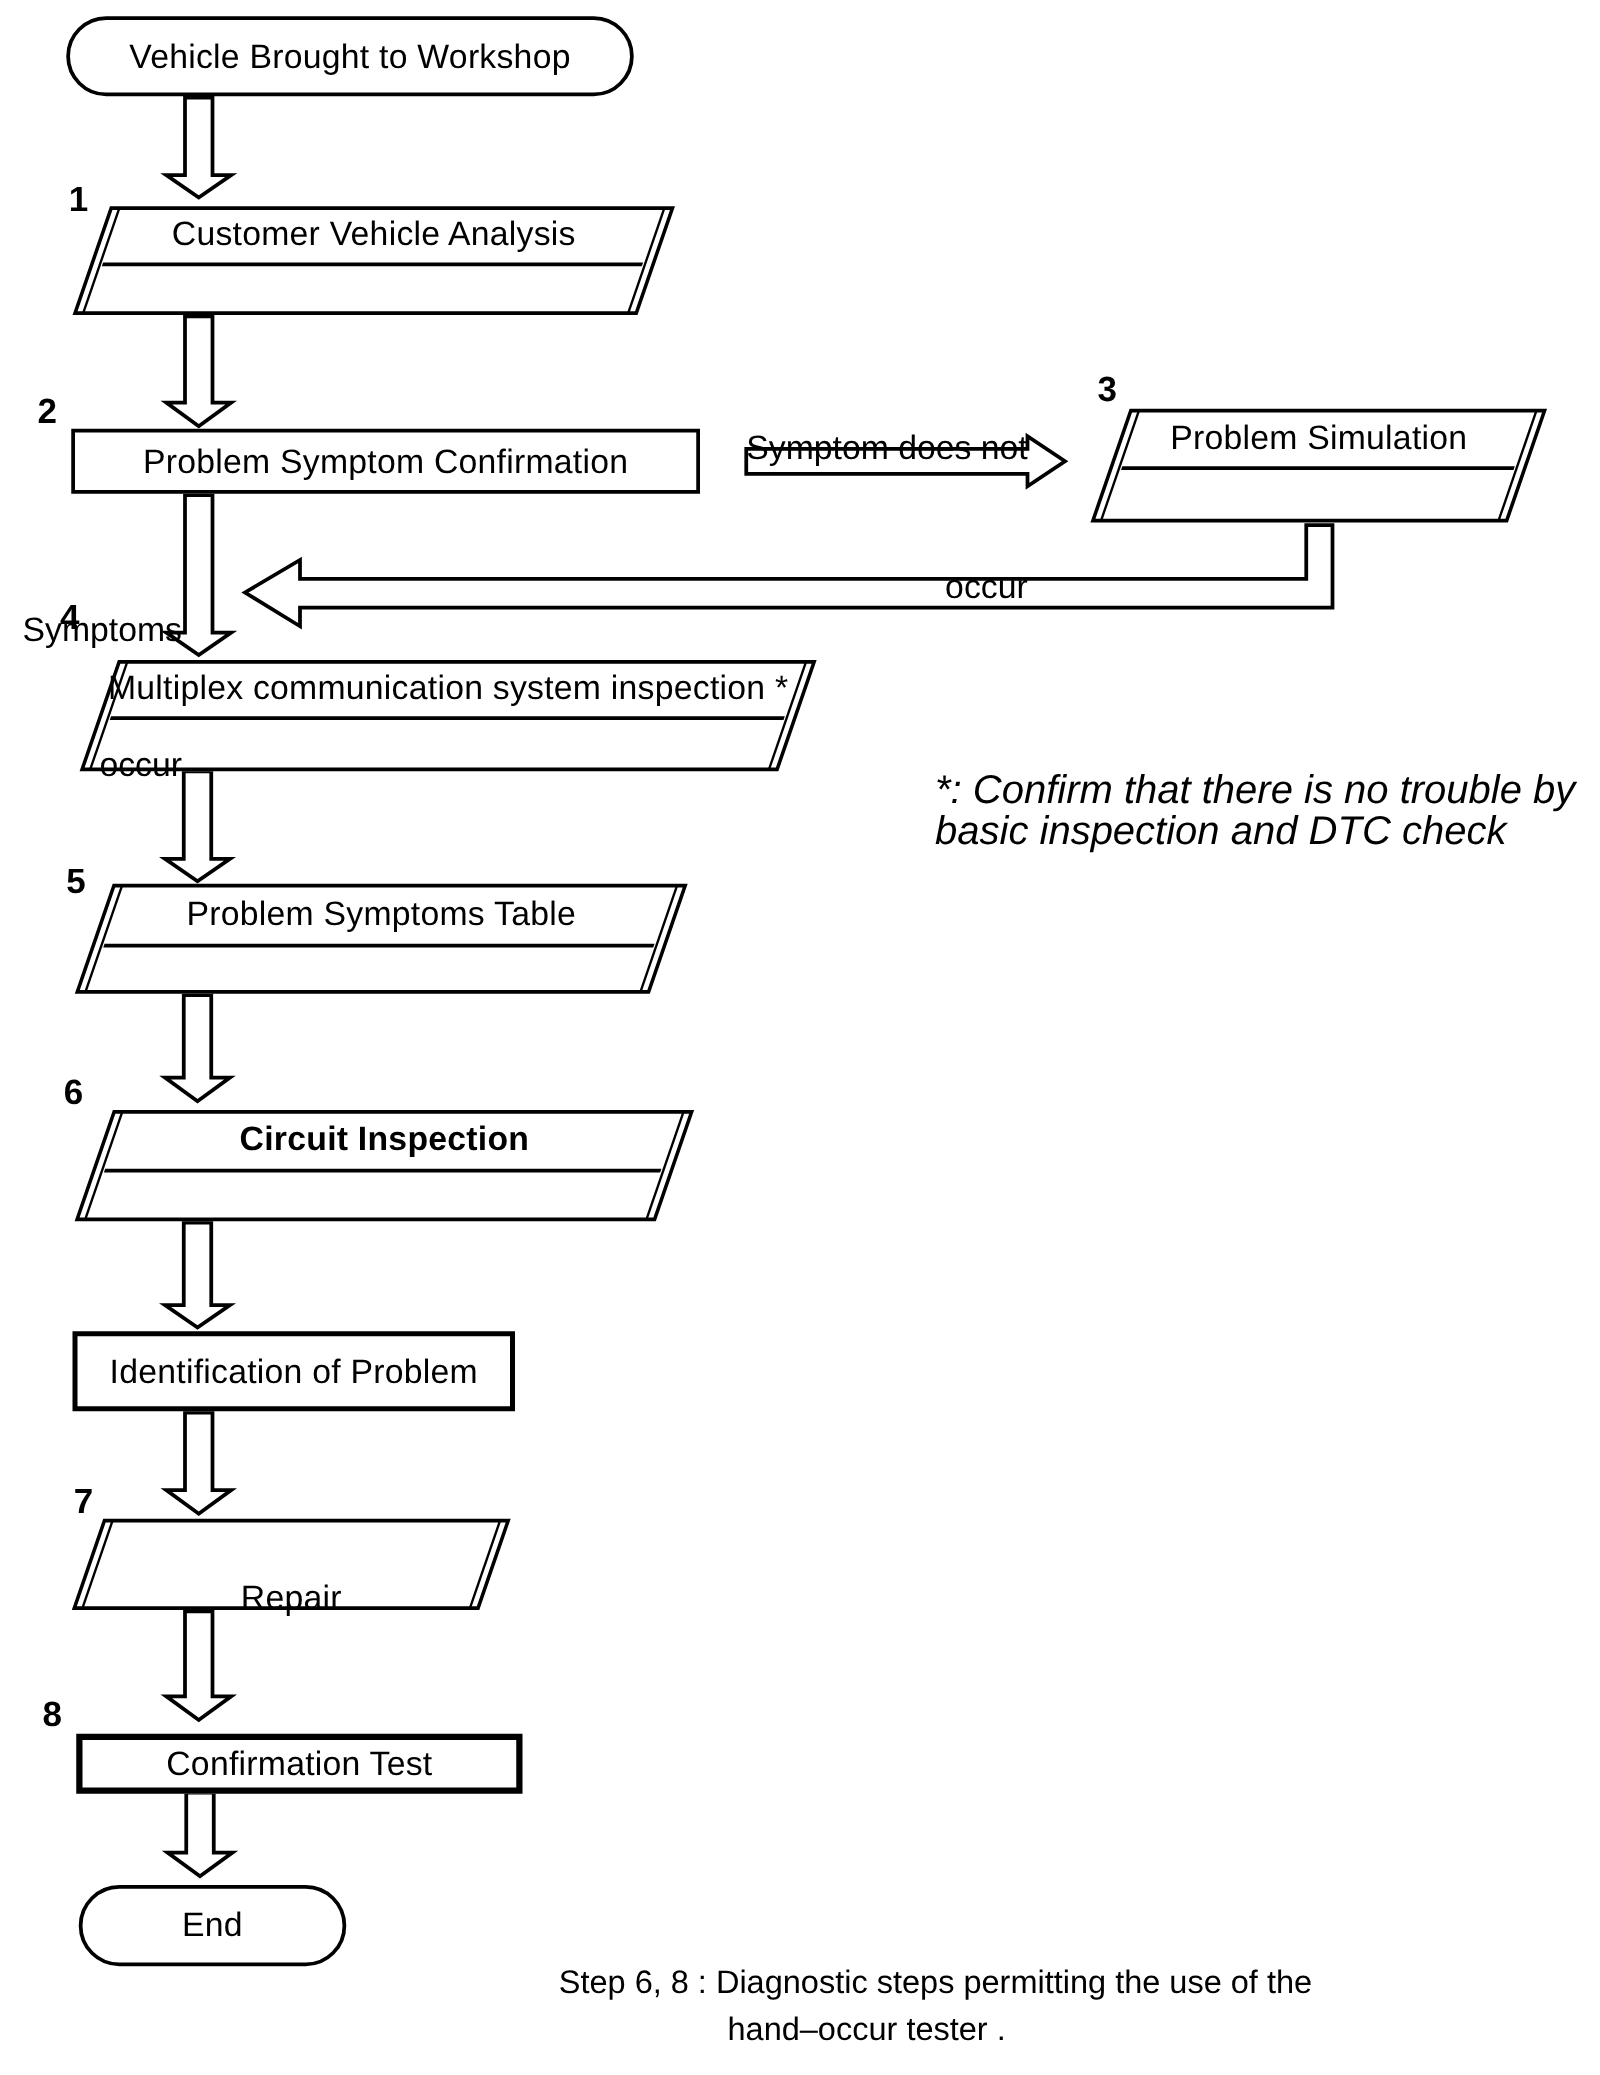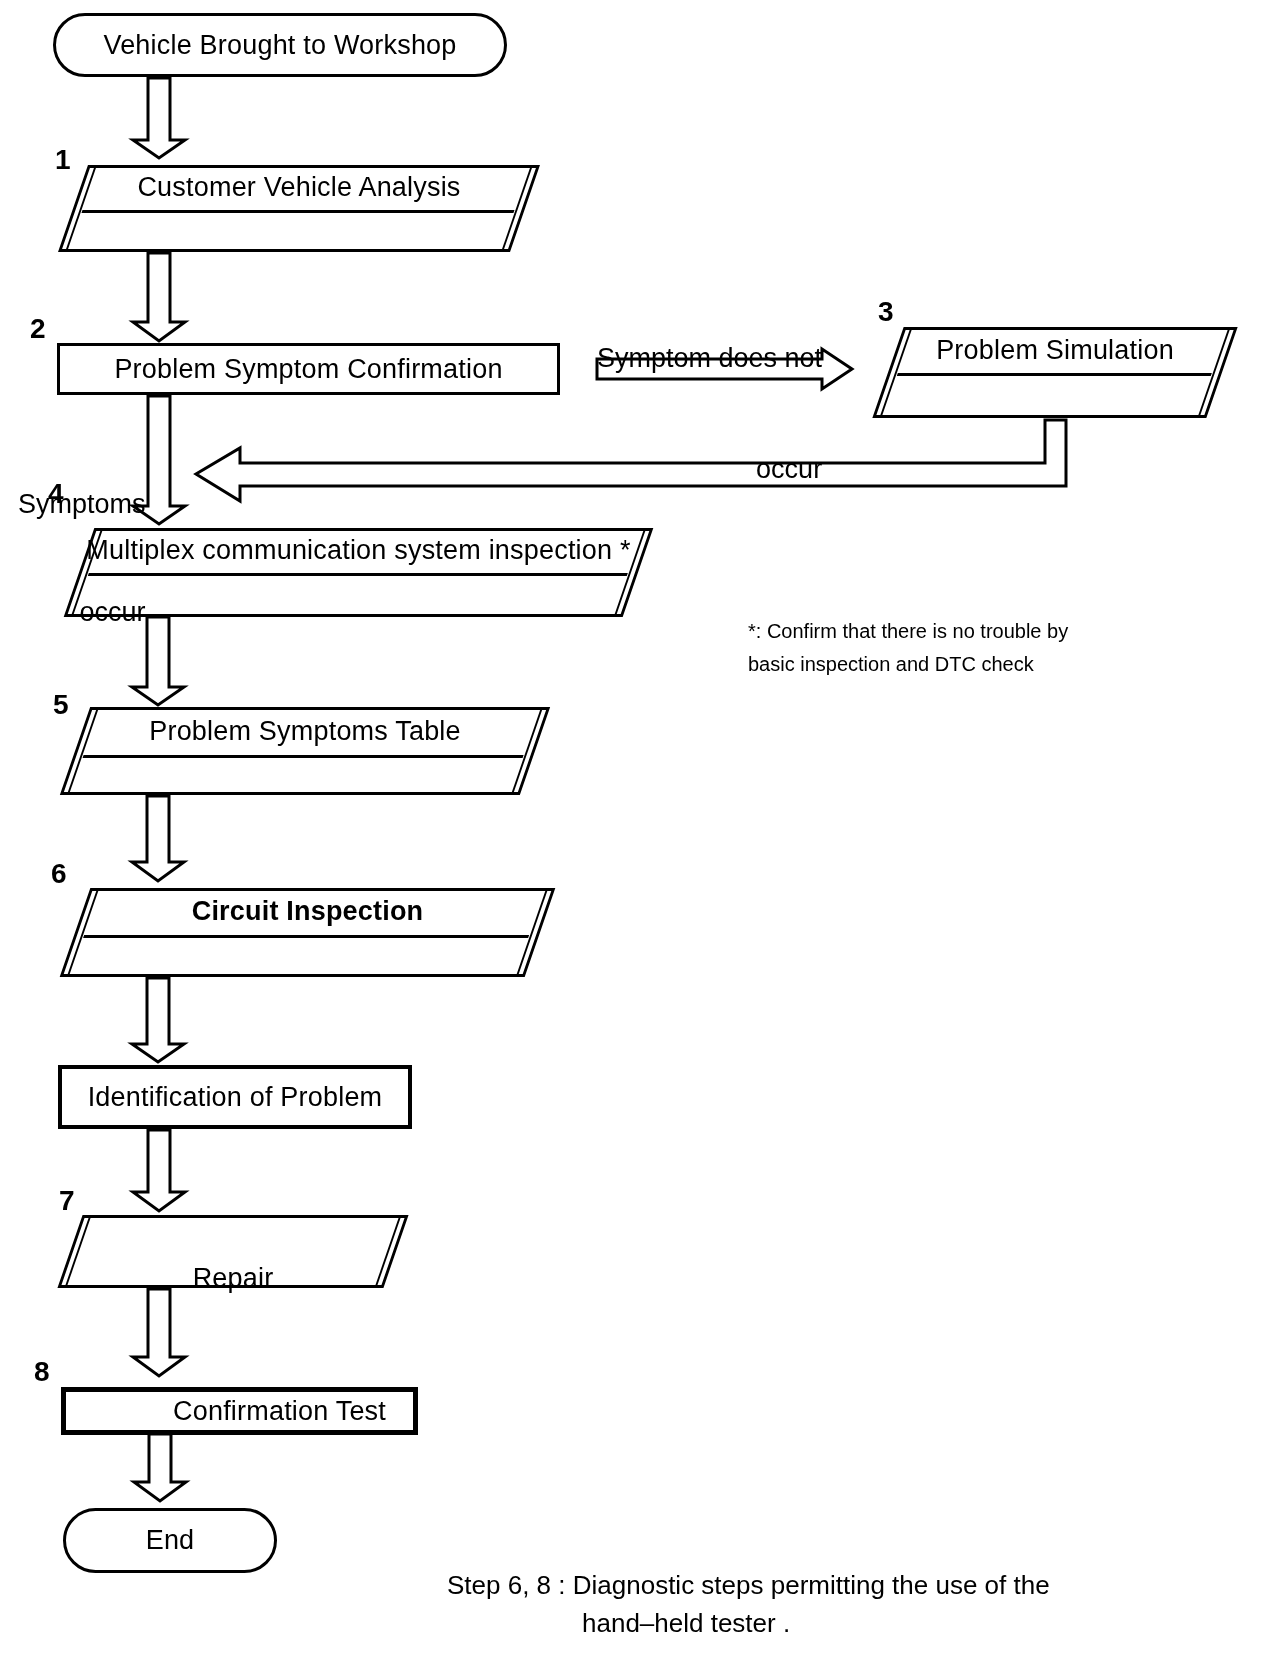--- a/index.html
+++ b/index.html
@@ -15,21 +15,21 @@
   .para{transform:skewX(-19deg);}
   .para::before{content:"";position:absolute;top:-1px;bottom:-1px;left:4px;border-left:2.5px solid #000;}
   .para::after{content:"";position:absolute;top:-1px;bottom:-1px;right:4px;border-right:2.5px solid #000;}
   .divider{position:absolute;left:7px;right:7px;border-top:3px solid #000;}
   .label{
     position:absolute;z-index:3;display:flex;align-items:center;justify-content:center;
     font-size:27px;letter-spacing:0.2px;white-space:nowrap;
   }
   .stepnum{position:absolute;z-index:3;font-size:28px;font-weight:bold;}
   .edge-label{position:absolute;z-index:3;font-size:27px;line-height:37px;white-space:pre;text-align:right;}
-  .note{position:absolute;z-index:3;font-size:20px;line-height:33px;white-space:nowrap;}
+  .note{position:absolute;z-index:3;font-size:32px;line-height:33px;white-space:nowrap;font-style:italic;}
   .footer{position:absolute;z-index:3;font-size:26px;white-space:nowrap;}
   .bold{font-weight:bold;}
 </style>
 </head>
 <body>
 
 <div class="canvas">
 
   <svg class="arrow-layer" viewBox="0 0 1280 1660" xmlns="http://www.w3.org/2000/svg">
     <g fill="#ffffff" stroke="#000000" stroke-width="3" stroke-linejoin="miter">
@@ -101,21 +101,21 @@
 
   <div class="shape rect" style="left:58px;top:1065px;width:354px;height:64px;border-width:4px;"></div>
   <div class="label" style="left:58px;top:1065px;width:354px;height:64px;">Identification of Problem</div>
 
   <div class="stepnum" style="left:59px;top:1185px;">7</div>
   <div class="shape para" style="left:70px;top:1215px;width:326px;height:73px;"></div>
   <div class="label" style="left:70px;top:1215px;width:326px;height:73px;margin-top:27px;">Repair</div>
 
   <div class="stepnum" style="left:34px;top:1356px;">8</div>
   <div class="shape rect rect-thick" style="left:61px;top:1387px;width:357px;height:48px;"></div>
-  <div class="label" style="left:61px;top:1387px;width:357px;height:48px;margin-left:40px;">Confirmation Test</div>
+  <div class="label" style="left:61px;top:1387px;width:357px;height:48px;">Confirmation Test</div>
 
   <div class="shape stadium" style="left:63px;top:1508px;width:214px;height:65px;"></div>
   <div class="label" style="left:63px;top:1508px;width:214px;height:65px;">End</div>
 
   <div class="footer" style="left:447px;top:1570px;">Step 6, 8 : Diagnostic steps permitting the use of the</div>
-  <div class="footer" style="left:582px;top:1608px;">hand–held tester .</div>
+  <div class="footer" style="left:582px;top:1608px;">hand–occur tester .</div>
 
 </div>
 
 </body></html>

